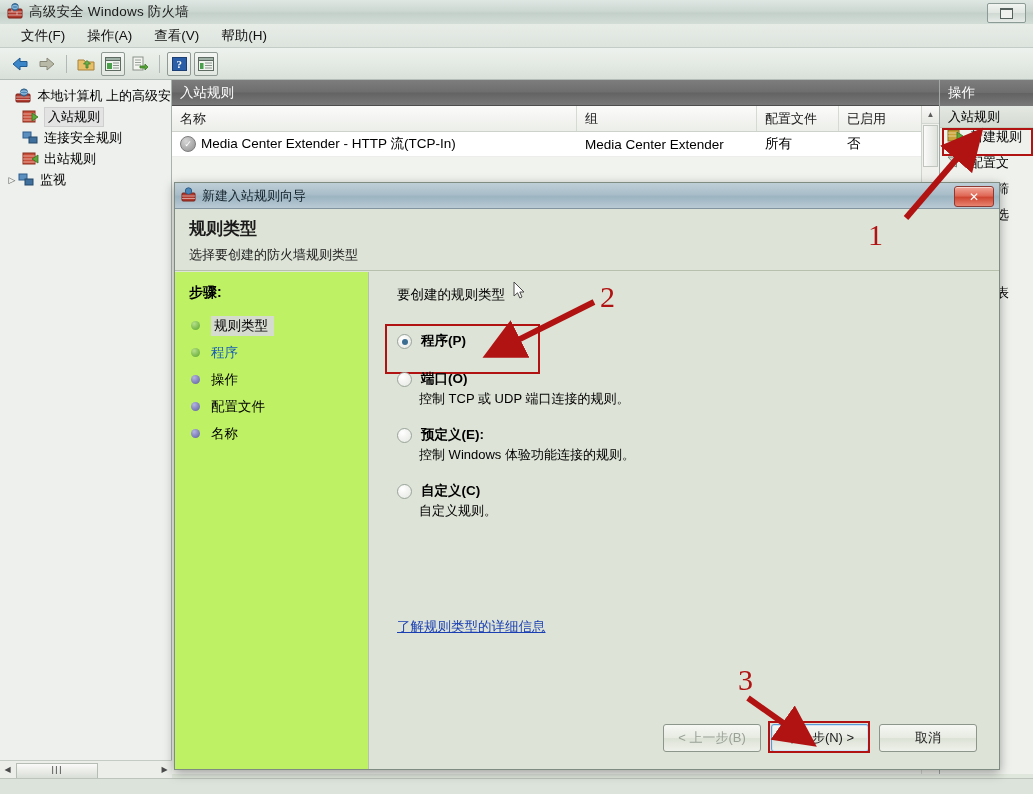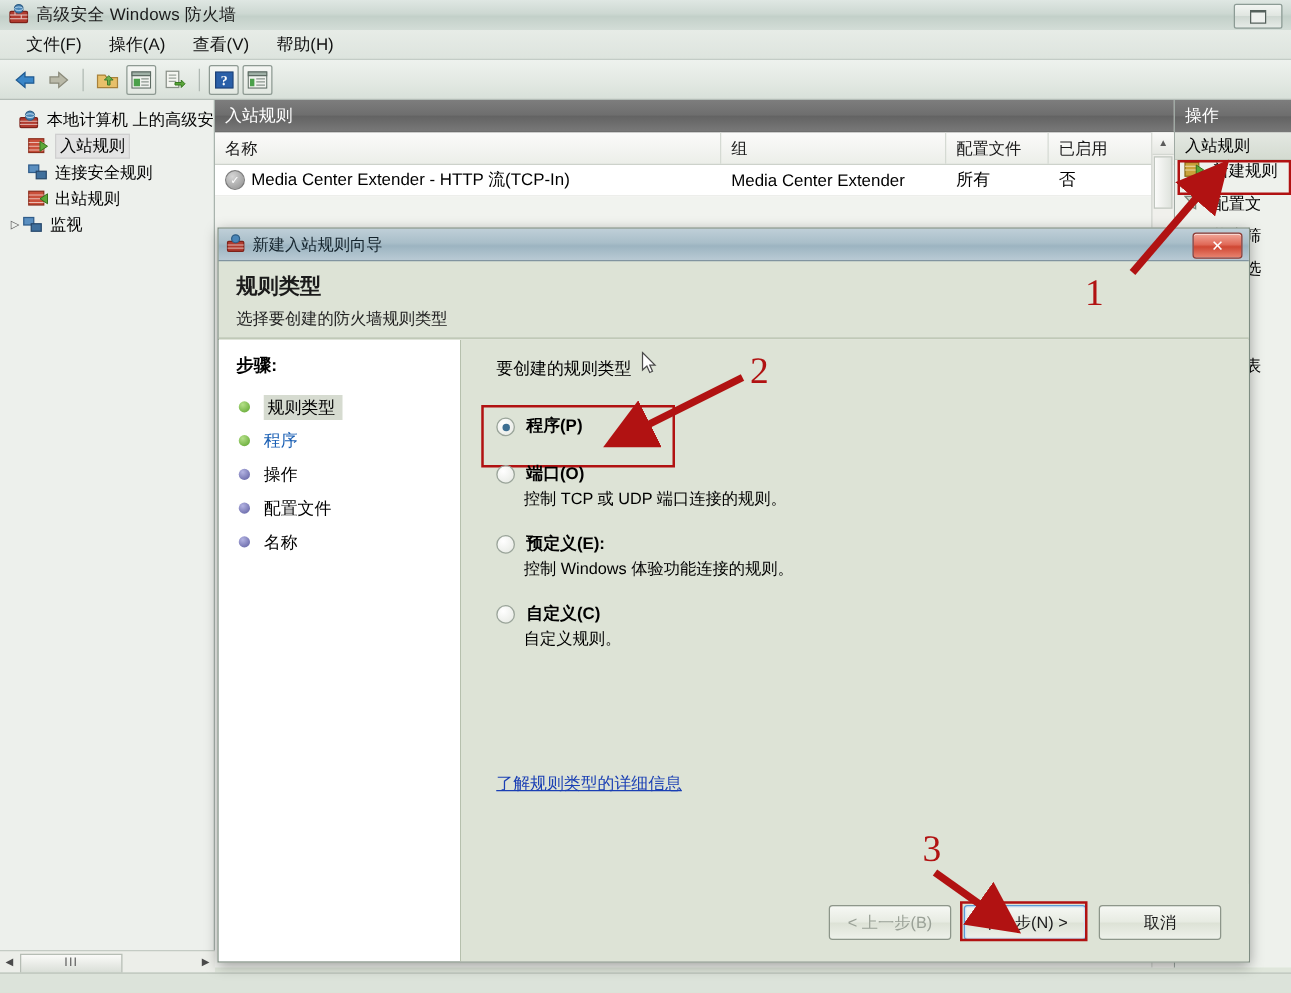--- a/index.html
+++ b/index.html
@@ -142,21 +142,21 @@
     box-shadow:inset 0 1px 0 rgba(255,255,255,.55);
   }
   .dlg-head{
     height:62px;background:#dde3d6;border-bottom:1px solid #b6c0ad;
     padding:8px 0 0 14px;box-sizing:border-box;
   }
   .dlg-head .h1{font-size:17px;font-weight:bold;color:#1b1b1b;}
   .dlg-head .h2{font-size:13px;color:#222;margin-top:6px;}
   .dlg-body{position:absolute;left:0;top:89px;width:824px;height:497px;display:flex;}
   .steps{
-    width:194px;background:#ffffff;border-right:1px solid #b6c0ad;box-sizing:border-box;
+    width:194px;background:#bef264;border-right:1px solid #b6c0ad;box-sizing:border-box;
     padding:12px 0 0 14px;
   }
   .steps .stitle{font-weight:bold;font-size:14px;margin-bottom:10px;}
   .step{display:flex;align-items:center;height:27px;font-size:13.5px;padding-left:2px;}
   .step .dot{width:9px;height:9px;border-radius:50%;margin-right:11px;flex:0 0 9px;}
   .step .dot.green{background:radial-gradient(circle at 35% 30%,#b5e089,#5aa22a);}
   .step .dot.purple{background:radial-gradient(circle at 35% 30%,#b3b3e2,#5b5b9e);}
   .step.current .slabel{background:#d6dbd0;padding:1px 6px 1px 3px;}
   .step .slabel.link{color:#1a5fb4;}
 

